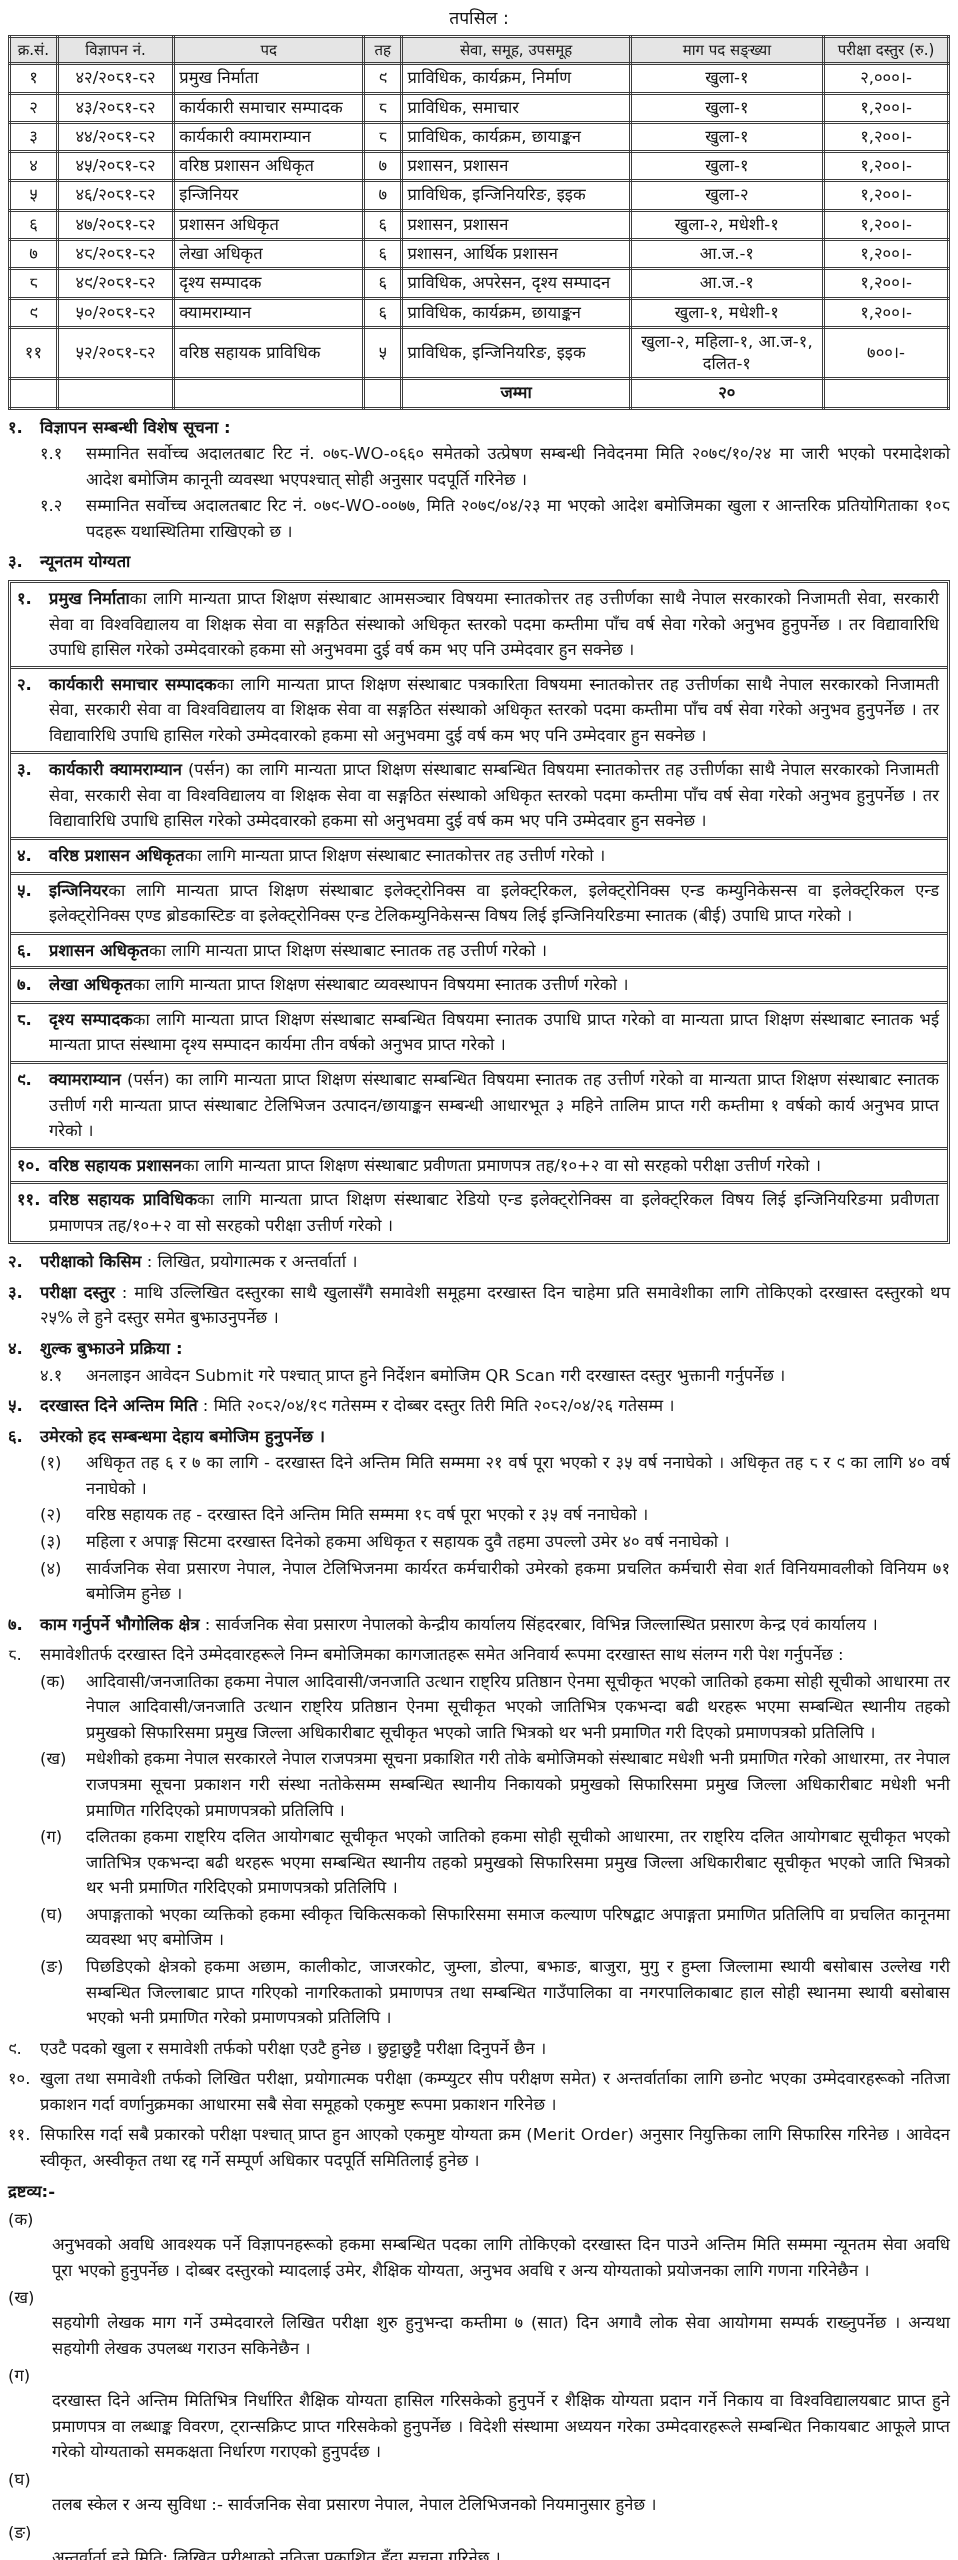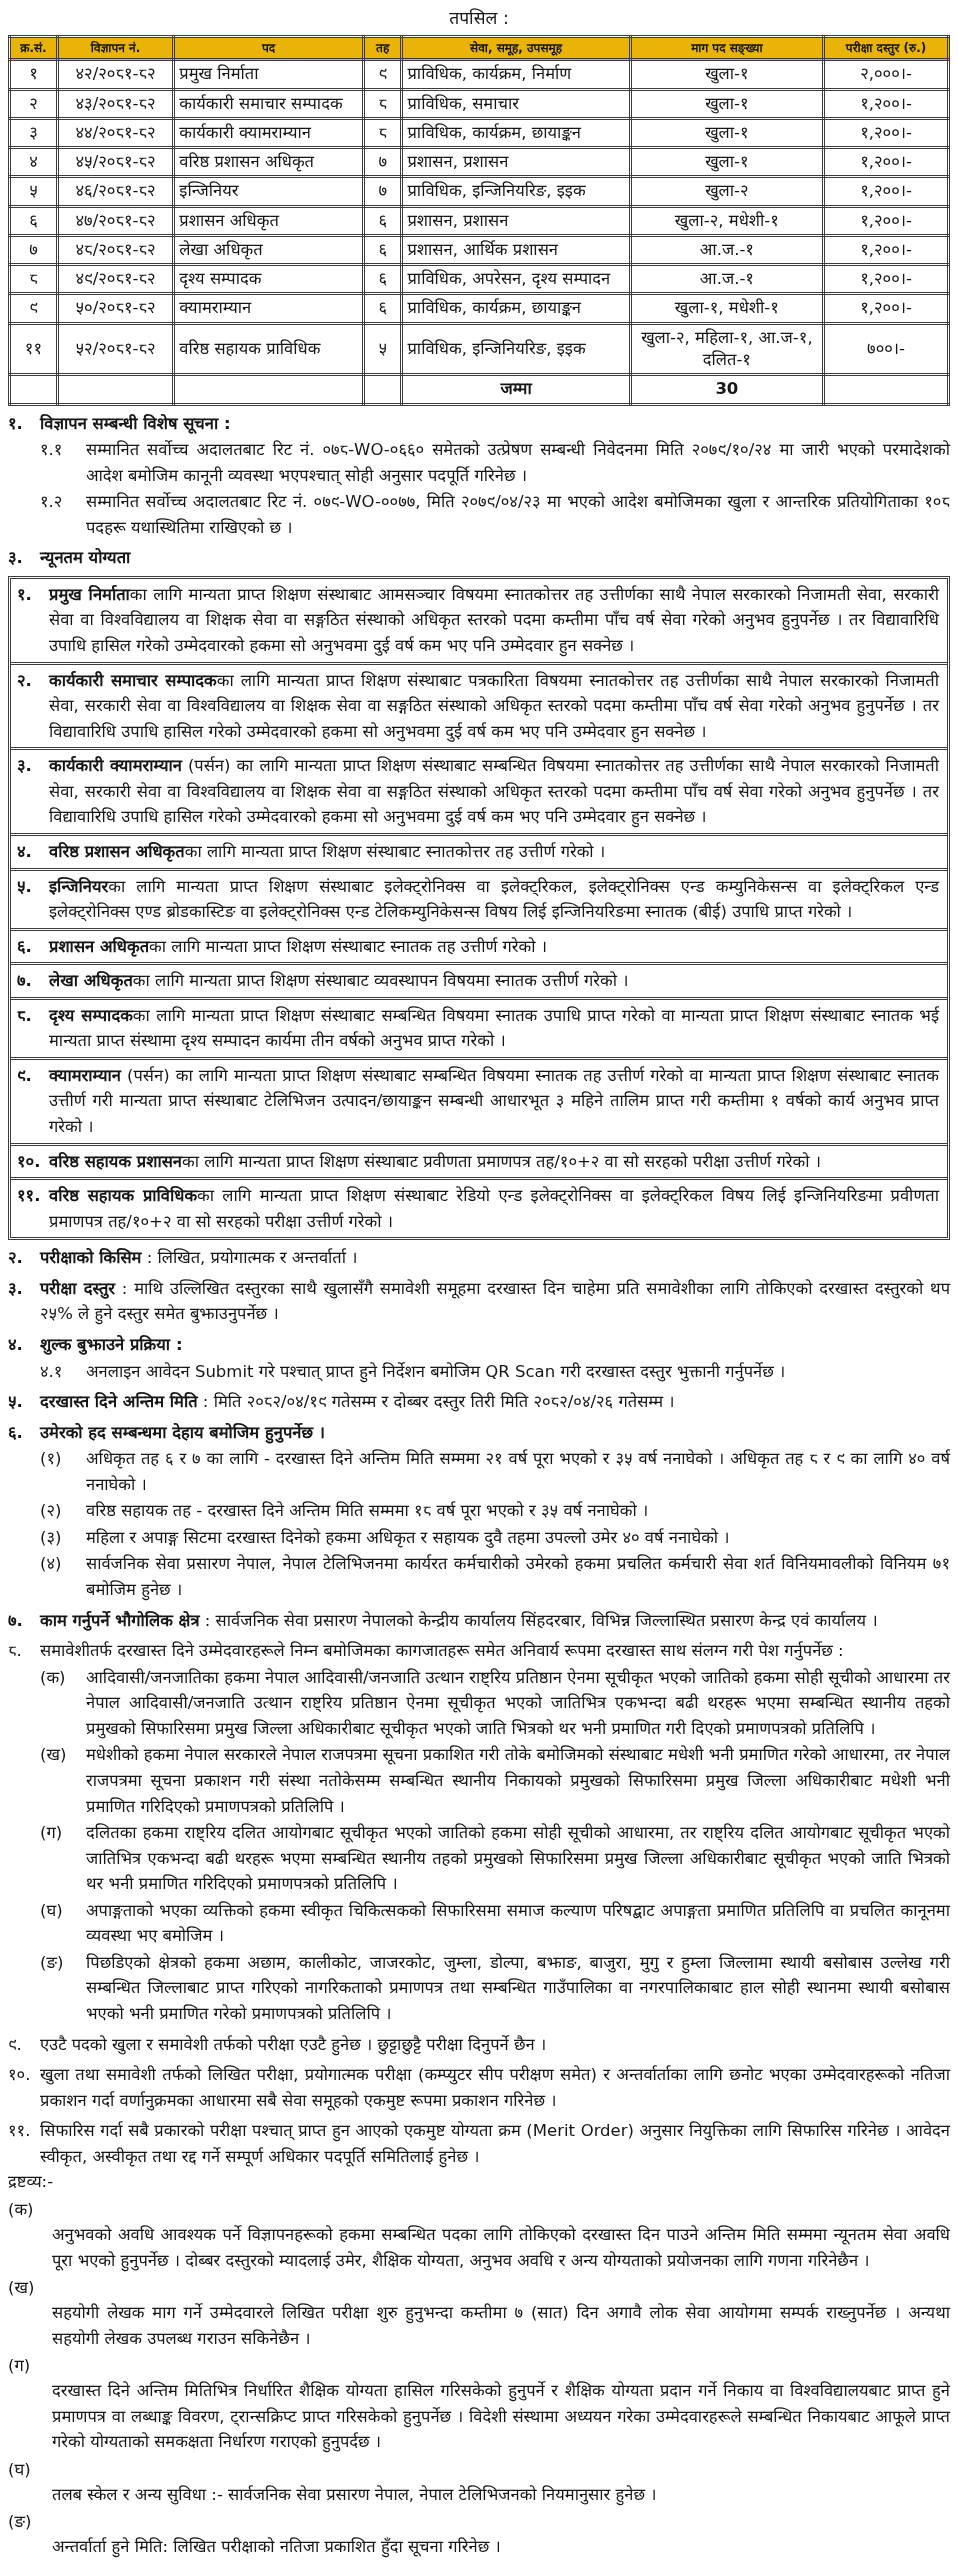--- a/index.html
+++ b/index.html
@@ -6,38 +6,38 @@
   .page{
     width:958px; box-sizing:border-box;
     padding:4px 8px 8px 8px;
     font-family:"DejaVu Sans","Liberation Sans",sans-serif;
     font-size:16.5px; line-height:1.55; color:#161616;
     text-align:justify;
   }
   .doc-title{text-align:center;font-weight:normal;font-size:17.5px;padding:1px 0 3px 0;}
   table.vac{width:100%;border-collapse:collapse;table-layout:fixed;}
   .vac th,.vac td{border:3px double #3c3c3c;padding:2px 4px;line-height:1.35;vertical-align:middle;}
-  .vac th{background:#eab308;font-weight:bold;text-align:center;font-size:12px;}
+  .vac th{background:#e5e5e5;font-weight:normal;text-align:center;font-size:15px;}
   .vac td.c{text-align:center;}
   .vac td.l{text-align:left;}
   .vac td.b{font-weight:bold;}
   .sec{display:flex;margin-top:5px;}
   .sec>.num{flex:0 0 32px;}
   .sec>.num.bold{font-weight:bold;}
   .sec>.body{flex:1;text-align:justify;}
   .sec b{font-weight:bold;margin-top:21px;}
   .sub{display:flex;margin-top:1px;justify-content:space-between;}
   .sub>.num{flex:0 0 46px;}
   .sub>.body{flex:1;text-align:justify;}
   .qualbox{border:3px double #3c3c3c;margin-top:5px;}
   .qrow{display:flex;padding:3px 8px 3px 6px;border-bottom:3px double #3c3c3c;}
   .qrow:last-child{border-bottom:none;}
   .qrow>.num{flex:0 0 32px;font-weight:bold;}
   .qrow>.body{flex:1;text-align:justify;}
-  .notes-heading{font-weight:normal;}
+  .notes-heading{font-weight:bold;margin-top:6px;}
   .note{display:flex;margin-top:2px;}
   .note>.num{flex:0 0 44px;}
   .note>.body{flex:1;text-align:justify;margin-top:25px;}
 </style>
 </head>
 <body>
 
 <div class="page">
 
   <div class="doc-title">तपसिल :</div>
@@ -153,21 +153,21 @@
           <td class="l">प्राविधिक, इन्जिनियरिङ, इइक</td>
           <td class="c">खुला-२, महिला-१, आ.ज-१, दलित-१</td>
           <td class="c">७००।-</td>
         </tr>
         <tr>
           <td class="c"></td>
           <td class="c"></td>
           <td class="c"></td>
           <td class="c"></td>
           <td class="c b">जम्मा</td>
-          <td class="c b">30</td>
+          <td class="c b">२०</td>
           <td class="c"></td>
         </tr>
       </tbody>
   </table>
 
   <div id="sections">
       <div class="sec">
         <div class="num bold">१.</div>
         <div class="body"><b>विज्ञापन सम्बन्धी विशेष सूचना :</b><div class="sub">
             <div class="num">१.१</div>

